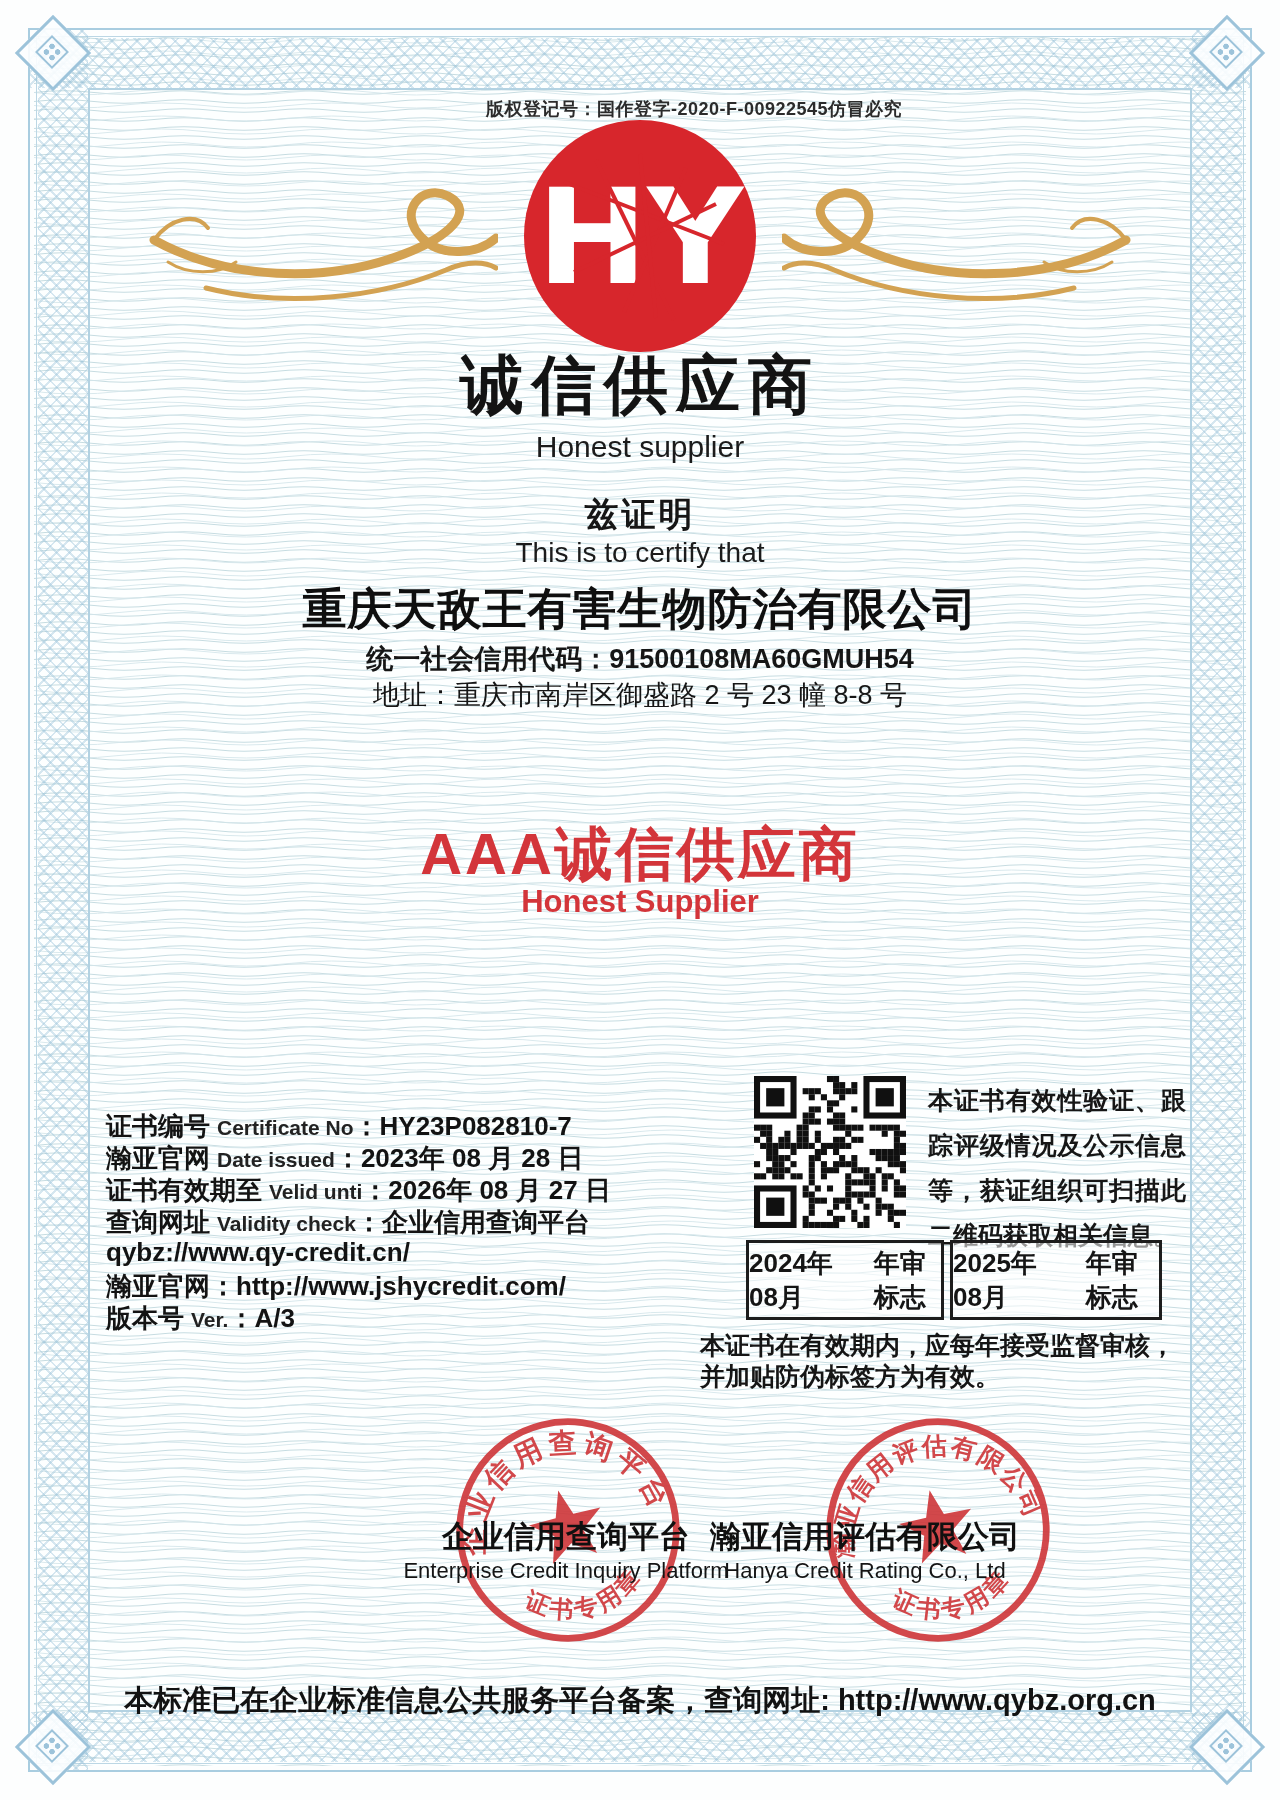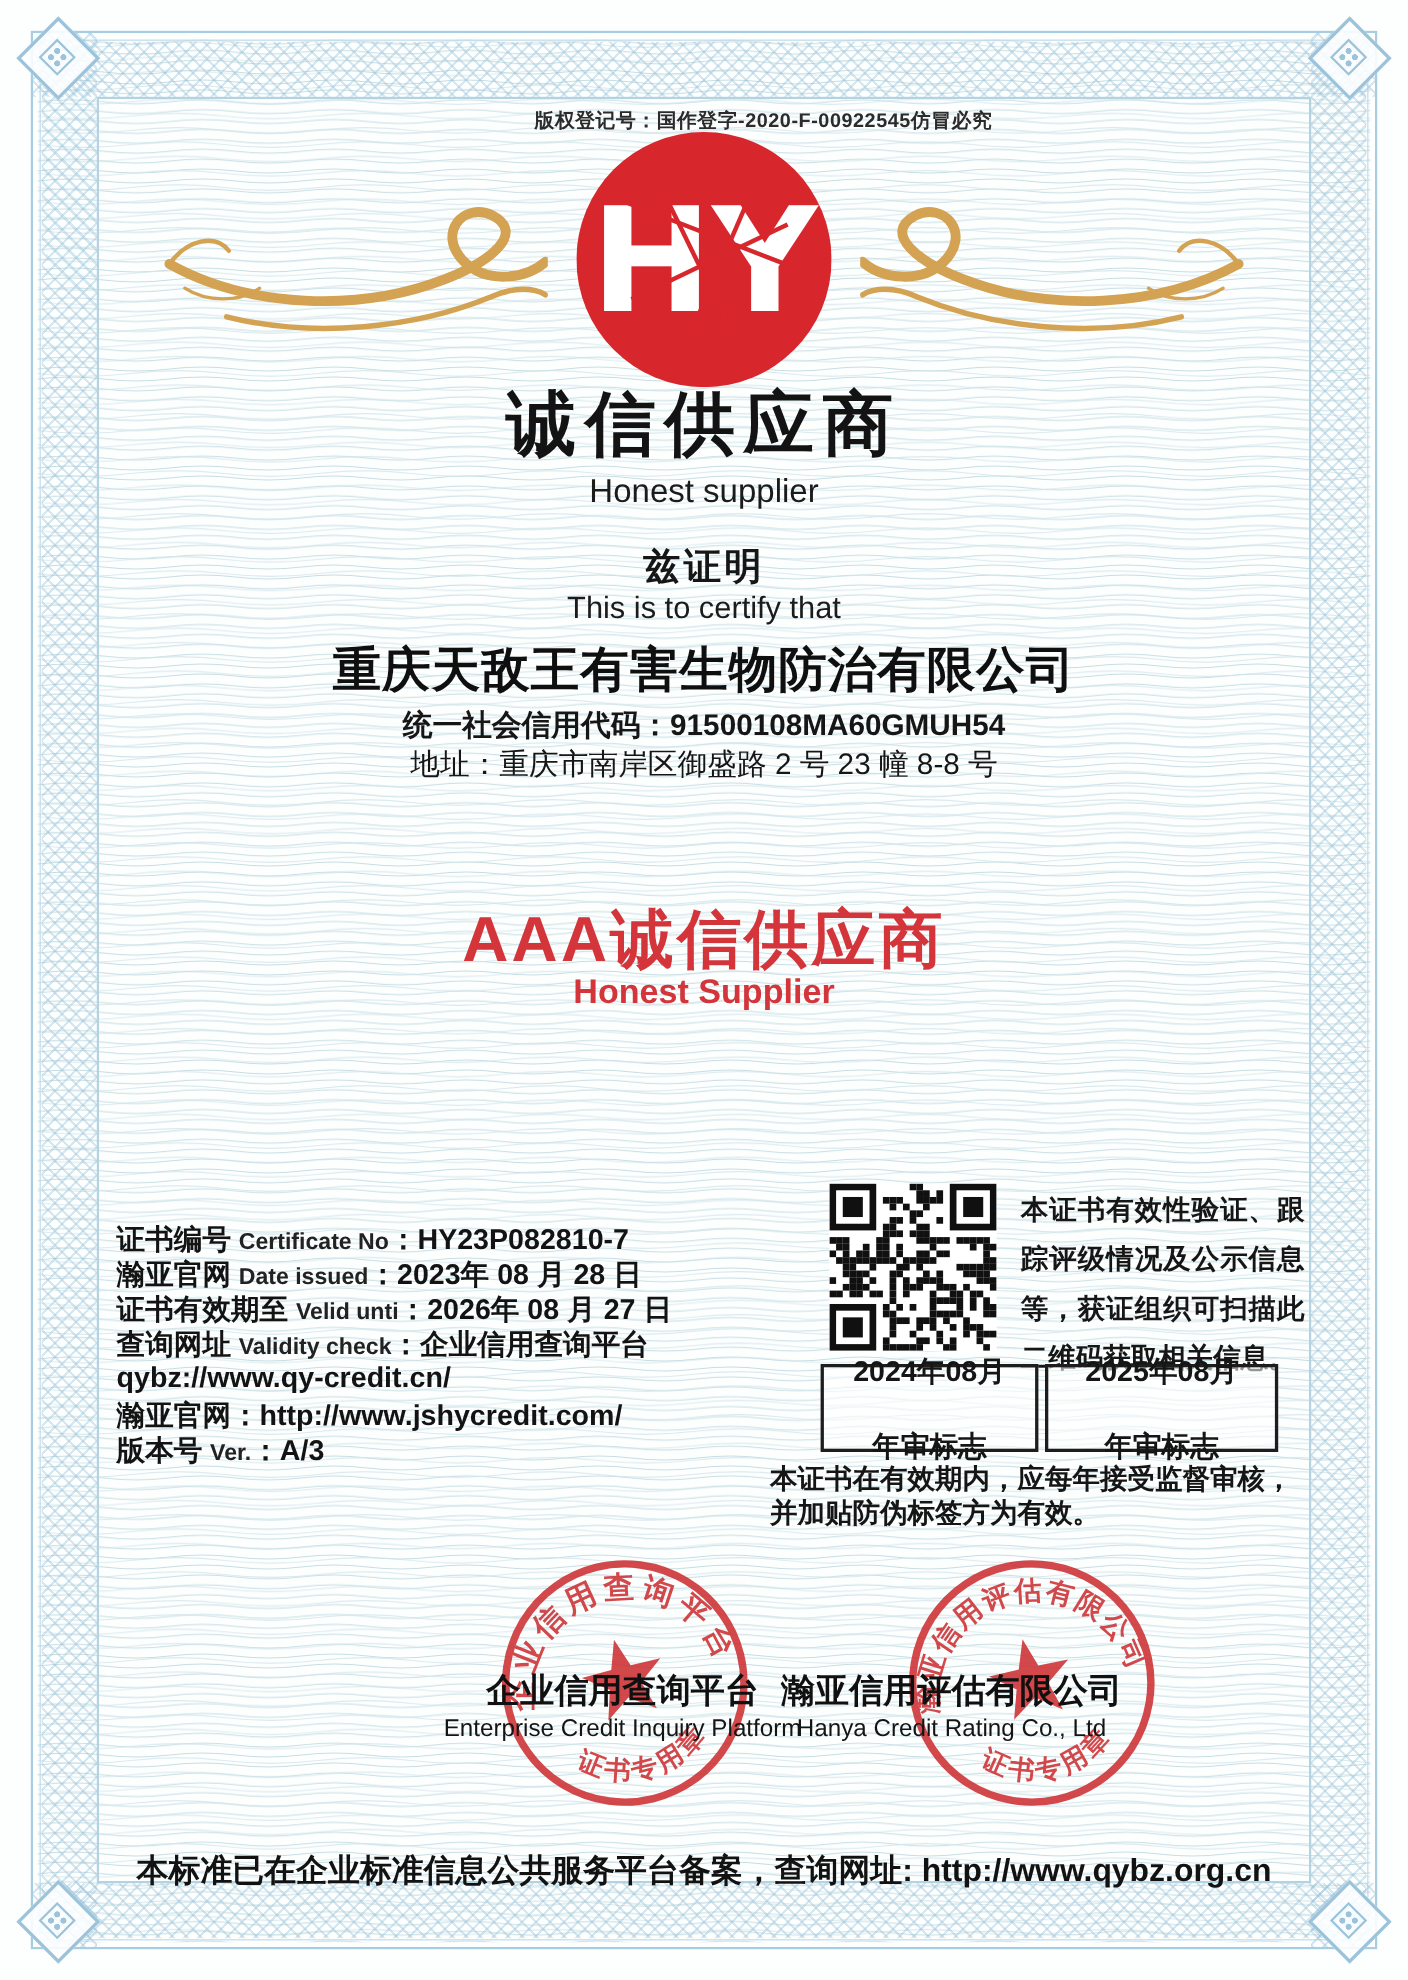--- a/index.html
+++ b/index.html
@@ -60,21 +60,21 @@
   .details{left:106px;top:1086px;width:560px;z-index:3;}
   .detail-line{height:32px;display:flex;align-items:baseline;white-space:nowrap;}
   .detail-line .zh{font-size:26px;font-weight:700;color:#131313;}
   .detail-line .en{font-size:21px;font-weight:700;color:#222;margin-left:7px;}
   .detail-line .val{font-size:26px;font-weight:600;color:#131313;margin-top:23px;}
 
   
   .qr{left:754px;top:1076px;width:152px;height:152px;background:#fff;z-index:3;}
   .qr-info{left:928px;top:1078px;width:258px;font-size:25px;line-height:45px;font-weight:600;color:#161616;text-align:justify;z-index:3;}
   .audit-box{top:1240px;height:74px;border:3px solid #1d1d1d;background:rgba(255,255,255,.55);z-index:3;
-    display:flex;flex-direction:column;justify-content:center;align-items:center;gap:35px;}
+    display:flex;flex-direction:row;justify-content:center;align-items:center;gap:35px;}
   .audit-box .l1,.audit-box .l2{font-size:26px;font-weight:600;color:#151515;line-height:34px;}
   .audit-box.b1{left:746px;width:192px;}
   .audit-box.b2{left:950px;width:206px;}
   .audit-note{left:700px;top:1330px;width:482px;text-align:left;font-size:25px;line-height:31px;font-weight:600;color:#151515;z-index:3;}
 
   
   .stamp{position:absolute;width:232px;height:232px;z-index:2;}
   .stamp.s1{left:452px;top:1414px;}
   .stamp.s2{left:822px;top:1414px;}
   .org-zh{top:1516px;font-size:31px;font-weight:700;color:#101010;z-index:4;text-align:center;position:absolute;}

